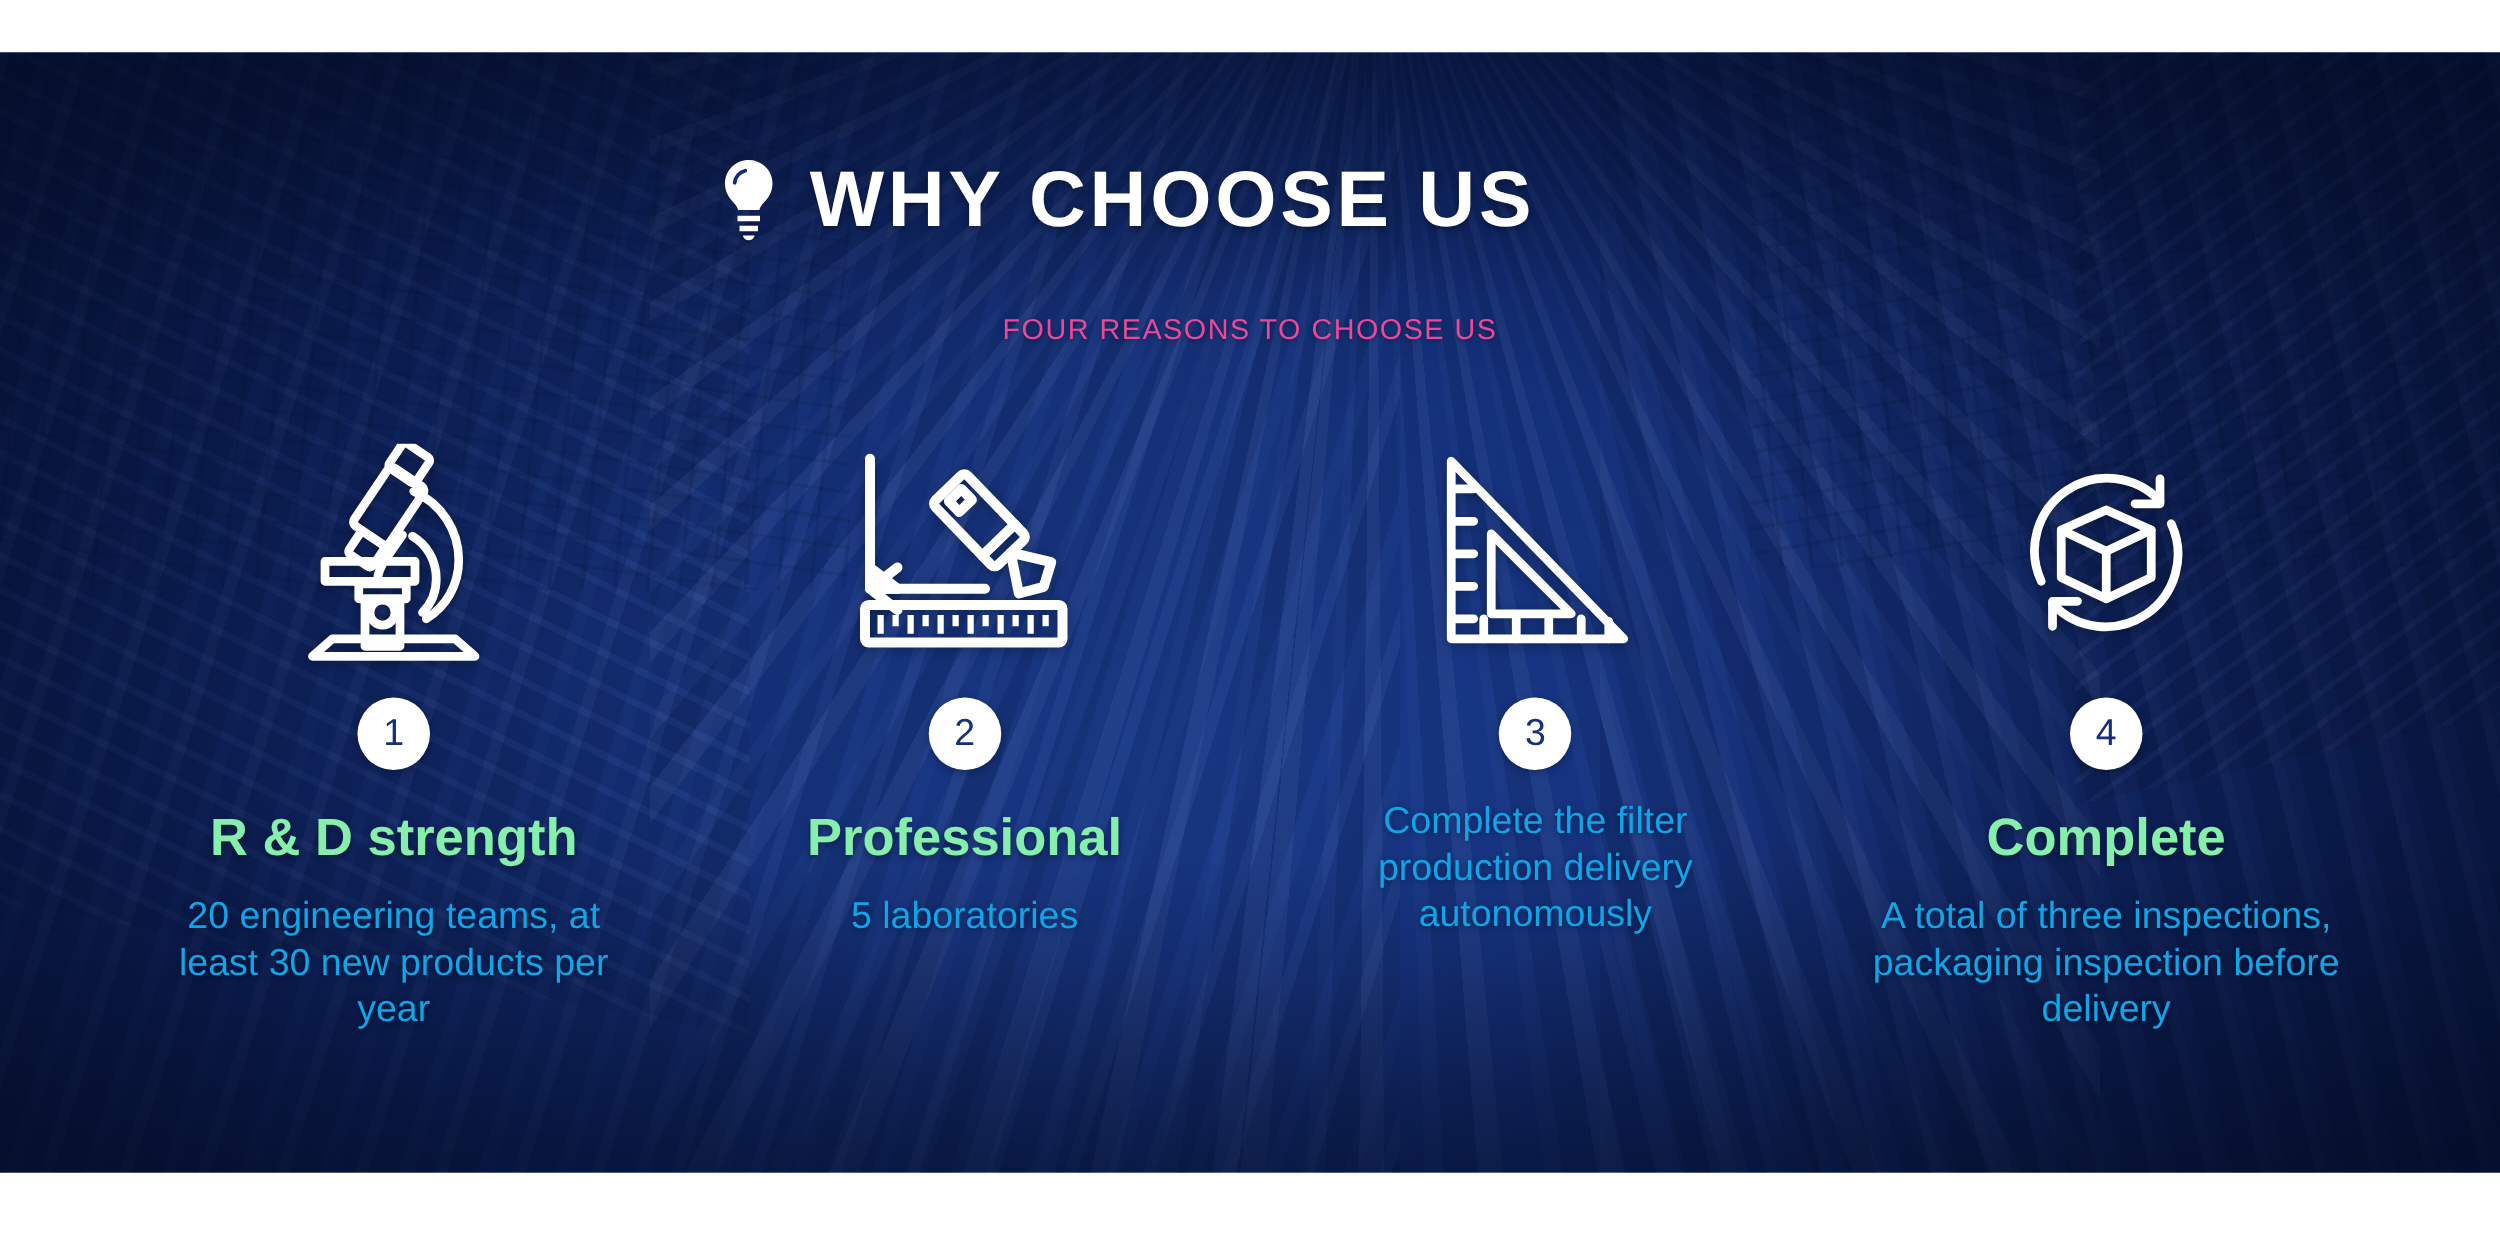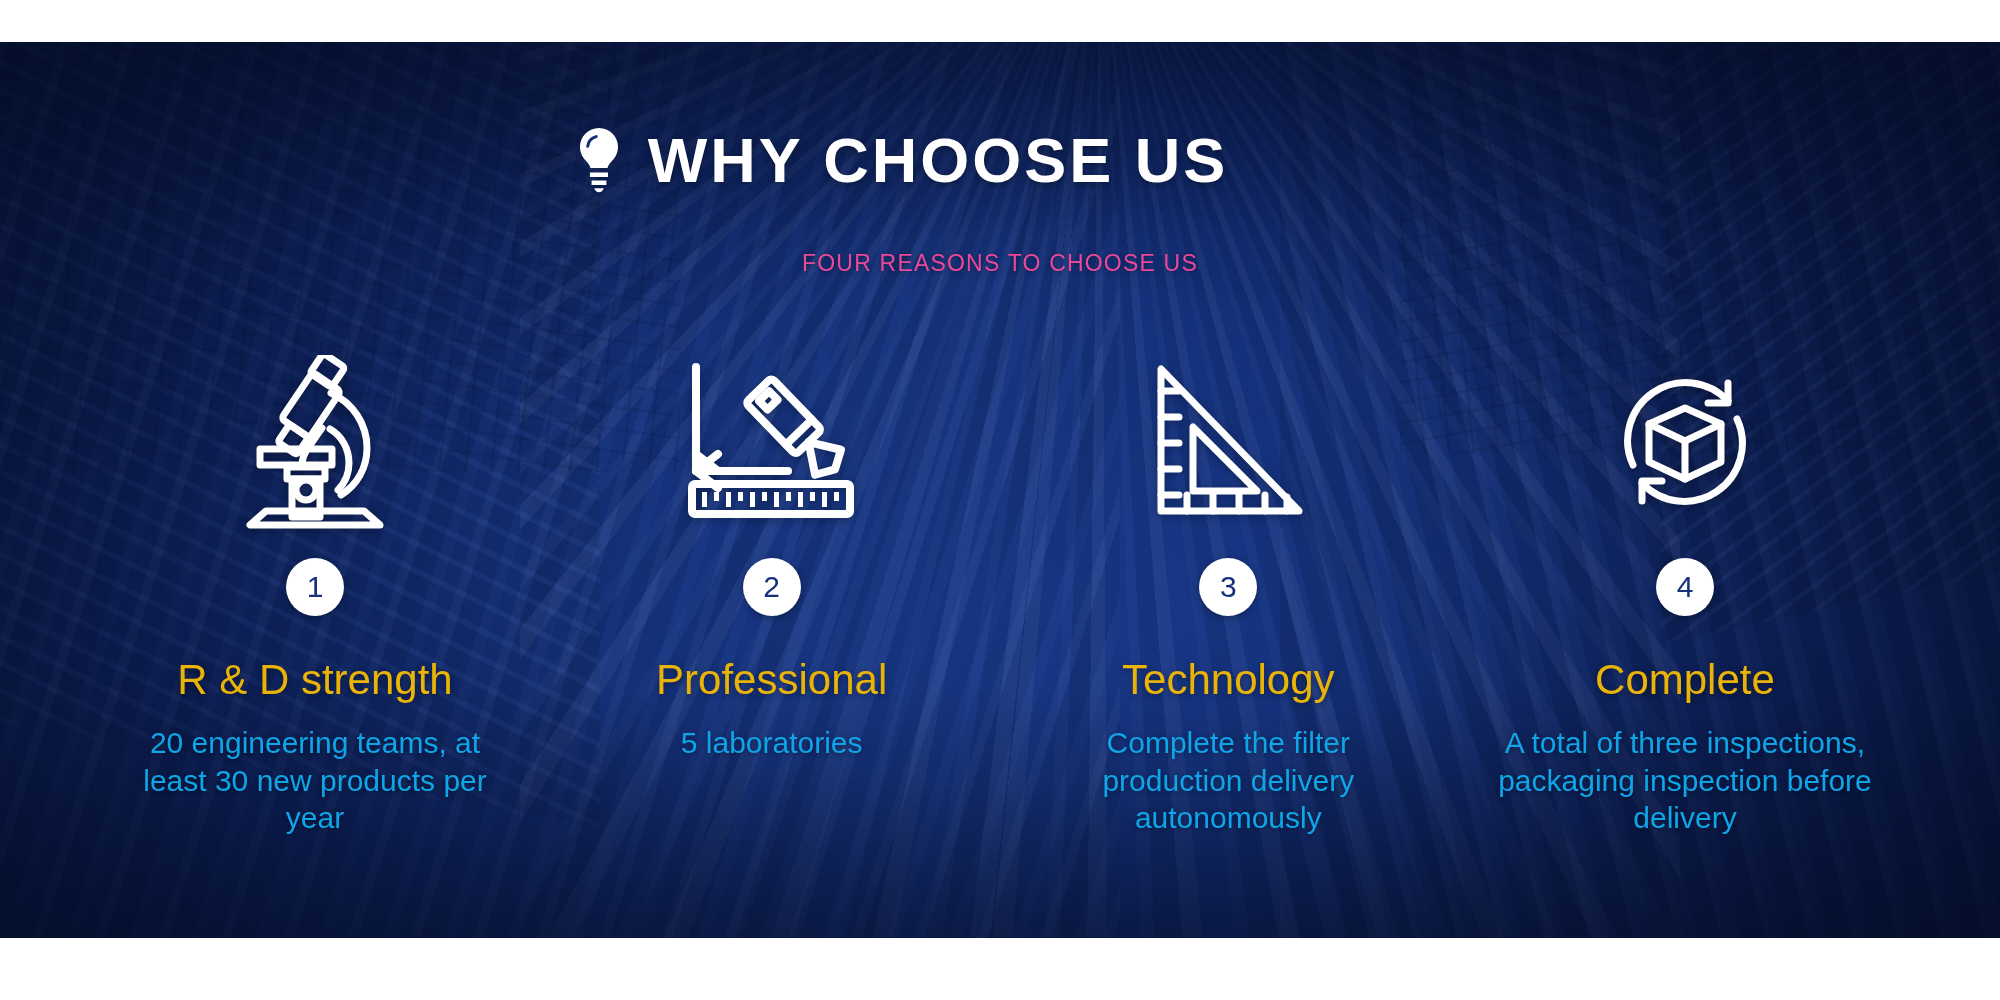--- a/index.html
+++ b/index.html
@@ -133,21 +133,21 @@
   .icon-wrap svg{display:block;filter:drop-shadow(0 2px 5px rgba(0,0,0,.3));}
 
   .badge{
     margin-top:16px;width:58px;height:58px;border-radius:50%;
     background:#ffffff;color:#17307a;
     display:flex;align-items:center;justify-content:center;
     font-size:30px;line-height:1;
     box-shadow:0 2px 7px rgba(0,0,0,.30);
   }
   .col-title{
-    margin-top:42px;color:#eab308;font-size:42px;font-weight:normal;
+    margin-top:32px;color:#86efac;font-size:42px;font-weight:bold;
     line-height:1.05;text-align:center;white-space:nowrap;
     text-shadow:0 2px 6px rgba(0,0,0,.38);
   }
   .col-desc{
     margin-top:22px;color:#0ea5e9;font-size:30px;line-height:1.25;
     text-align:center;max-width:400px;
     text-shadow:0 1px 5px rgba(0,0,0,.38);
   }
   .col-desc.narrow{max-width:360px;}
 </style>
@@ -250,21 +250,20 @@
             <svg width="150" height="155" viewBox="0 0 150 155" aria-hidden="true">
               <g fill="none" stroke="#ffffff" stroke-width="7" stroke-linejoin="round" stroke-linecap="round">
                 <path d="M8 4v142h138z"></path>
                 <path d="M40 62v64h64z"></path>
                 <path d="M8 26h18M8 52h18M8 78h18M8 104h18M8 130h18"></path>
                 <path d="M34 146v-16M60 146v-16M86 146v-16M112 146v-16M134 146v-14"></path>
               </g>
             </svg>
           </div>
           <div class="badge">3</div>
-          <div class="col-title">Technology</div>
           <div class="col-desc narrow">Complete the filter production delivery autonomously</div>
         </div>
 
         <div class="col">
           <div class="icon-wrap">
             <svg width="150" height="150" viewBox="0 0 150 150" aria-hidden="true">
               <g fill="none" stroke="#ffffff" stroke-width="7" stroke-linejoin="round" stroke-linecap="round">
                 <path d="M23 98A58 58 0 0 1 118 34"></path>
                 <path d="M127 52A58 58 0 0 1 32 116"></path>
                 <path d="M118 16v20h-20"></path>

